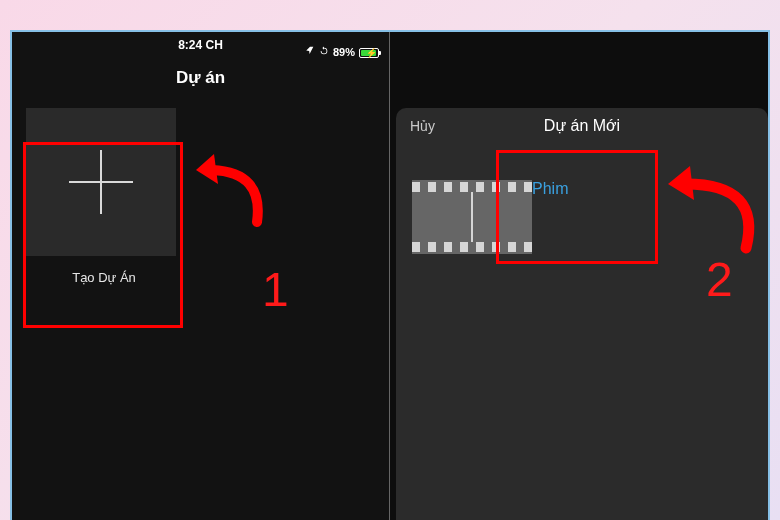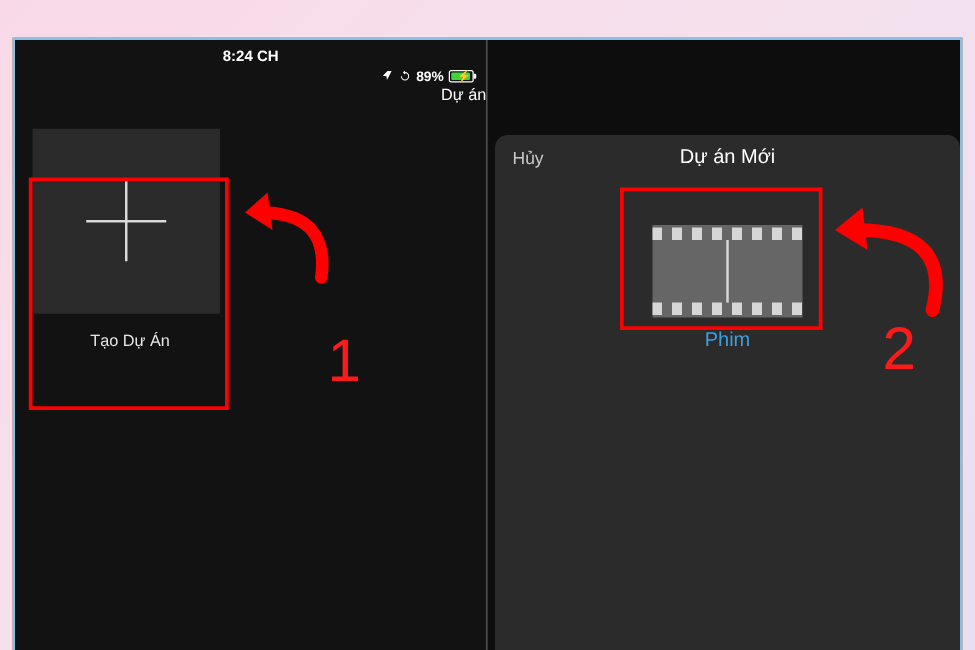--- a/index.html
+++ b/index.html
@@ -39,24 +39,23 @@
     color: #fff;
     font-size: 12px;
     font-weight: 600;
   }
   .statusbar .right {
     position: absolute;
     right: 10px;
     top: 0;
     height: 26px;
     display: flex;
-    align-items: flex-start;
+    align-items: flex-end;
     gap: 4px;
     font-size: 11px;
-    margin-top: 24px;
   }
   .battery {
     width: 20px; height: 10px;
     border: 1px solid #fff;
     border-radius: 2px;
     position: relative;
   }
   .battery::after {
     content: "";
     position: absolute;
@@ -72,24 +71,24 @@
     background: #3ad93a;
     border-radius: 1px;
   }
   .battery .bolt {
     position: absolute;
     left: 6px; top: -1px;
     color: #fff;
     font-size: 9px;
   }
   .title {
-    text-align: right;
+    text-align: center;
     color: #fff;
-    font-size: 13px;
-    font-weight: 400;
+    font-size: 17px;
+    font-weight: 700;
     padding: 10px 0 14px;
   }
   
   .tile-wrap {
     position: relative;
     margin: 6px 0 0 14px;
     width: 156px;
   }
   .tile {
     width: 150px;
@@ -163,22 +162,22 @@
     left: 14px;
     color: #c9c9c9;
     font-size: 14px;
   }
   .modal-header .modal-title {
     font-size: 16px;
     font-weight: 400;
   }
   .option {
     display: flex;
-    flex-direction: column;
-    align-items: center;
+    flex-direction: row;
+    align-items: flex-start;
     padding: 6px 16px 14px;
     text-align: center;
   }
   .filmstrip {
     width: 120px;
     height: 74px;
     background: #666;
     position: relative;
     margin-bottom: 10px;
   }

